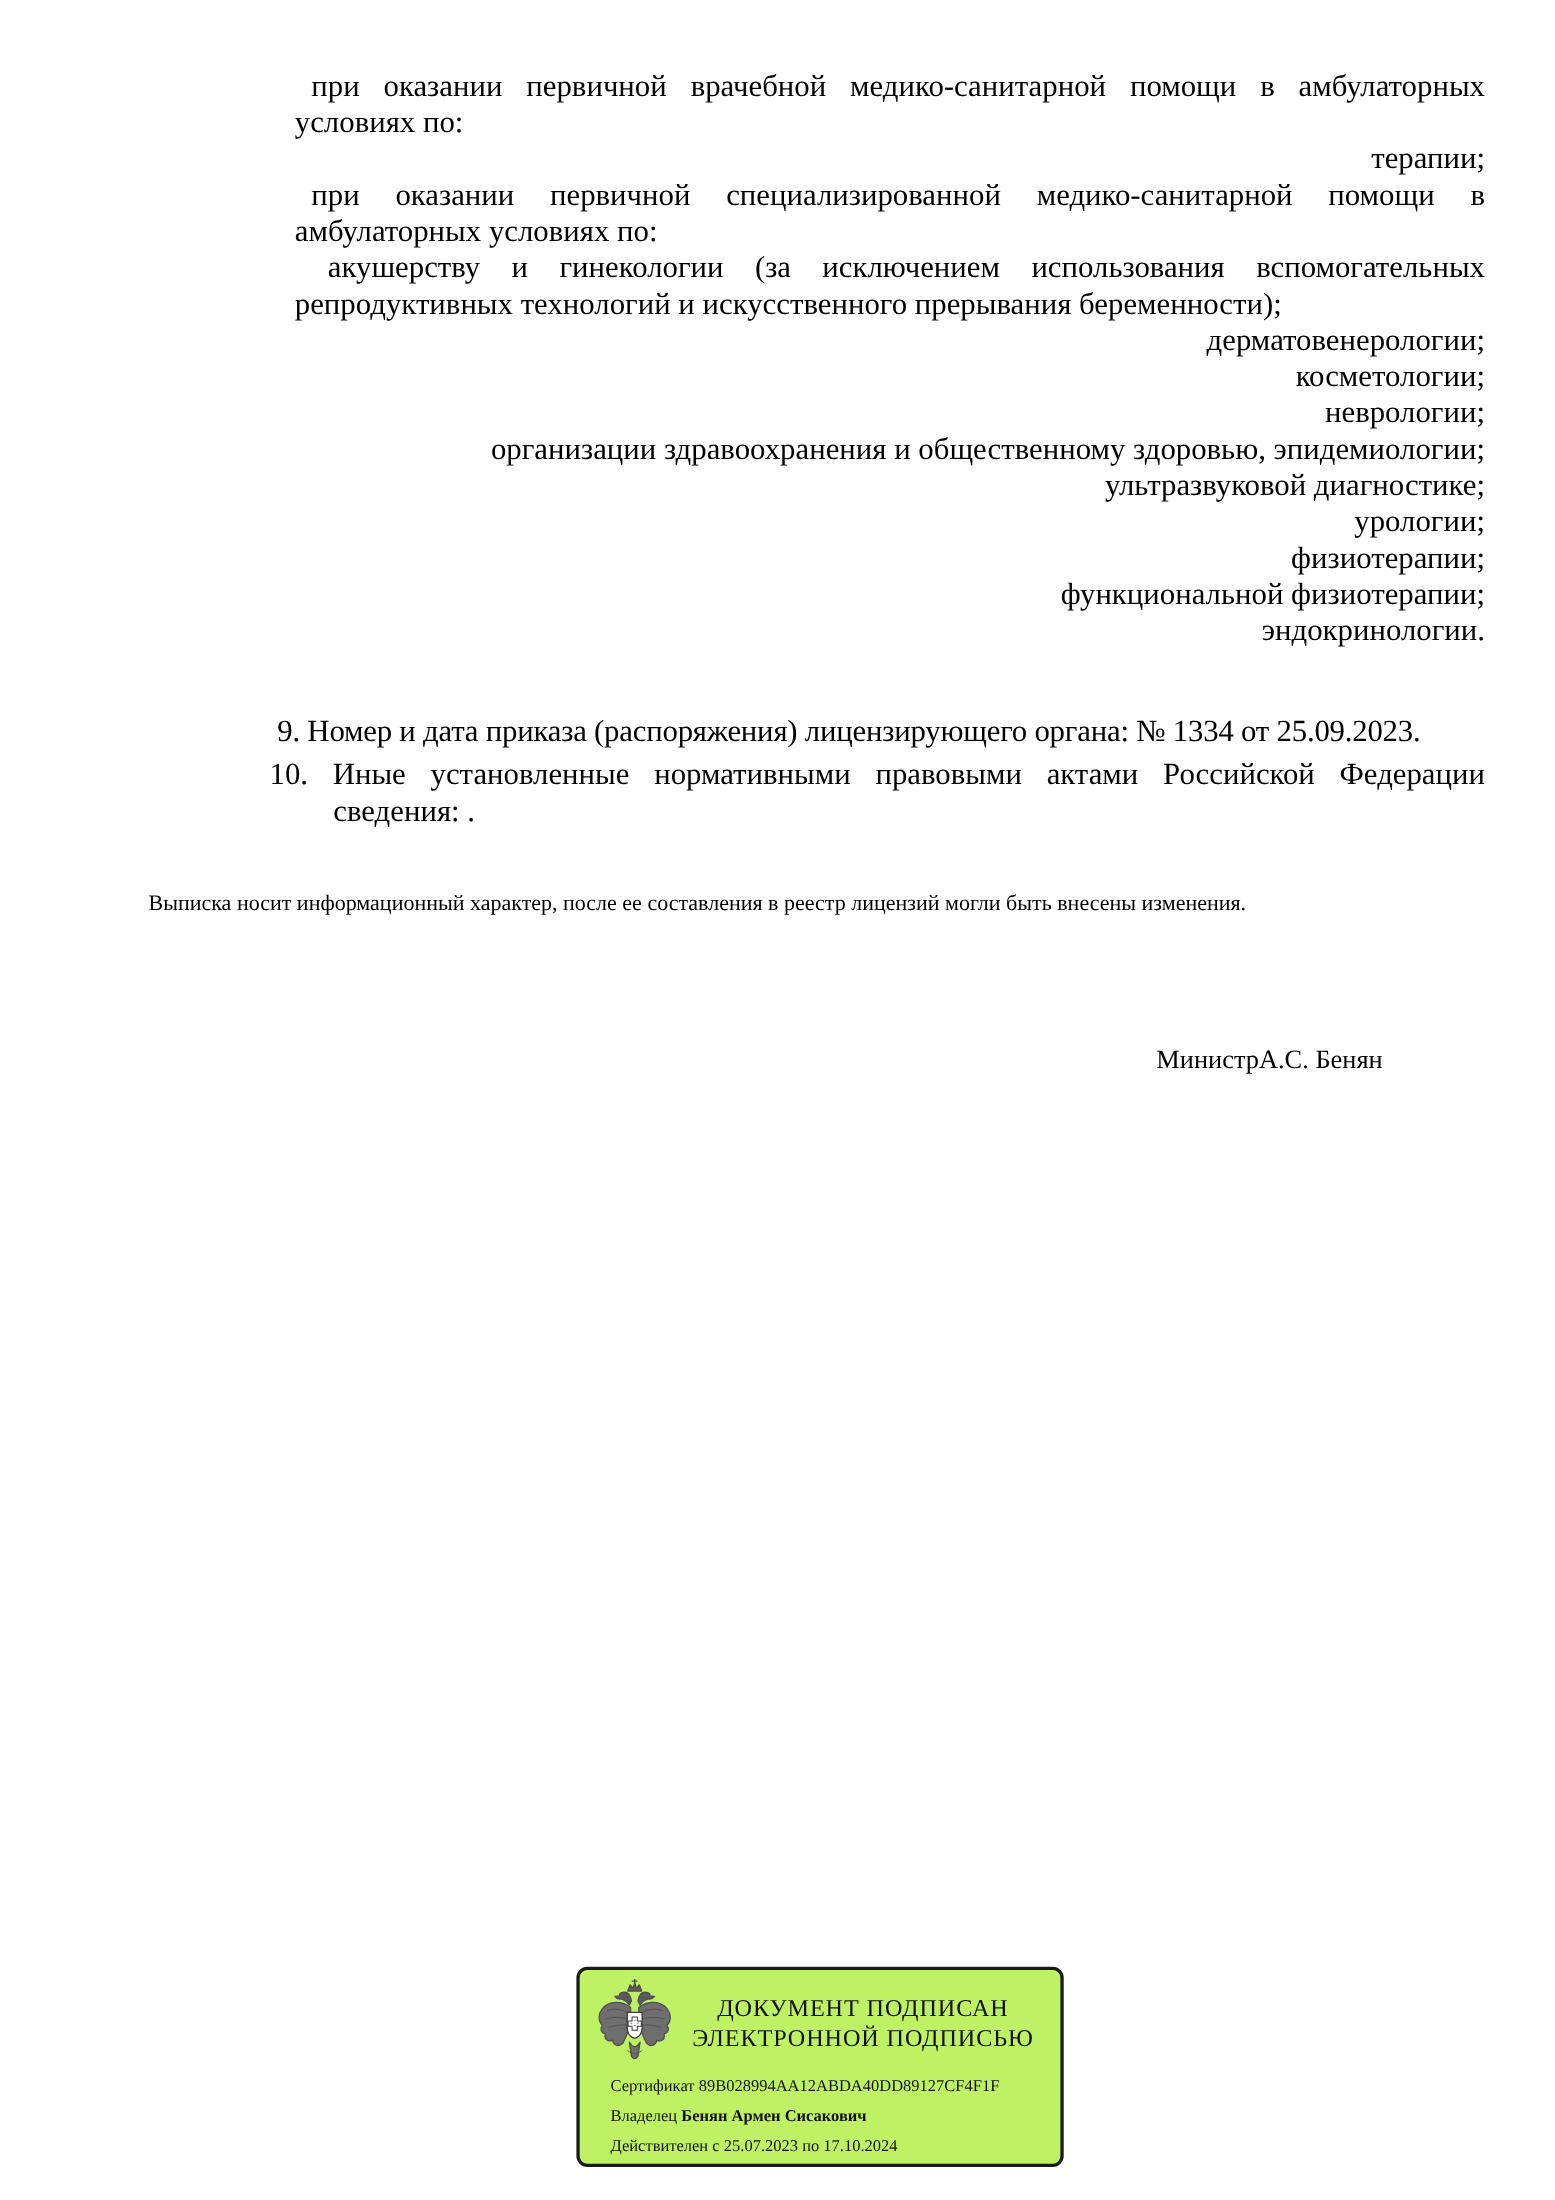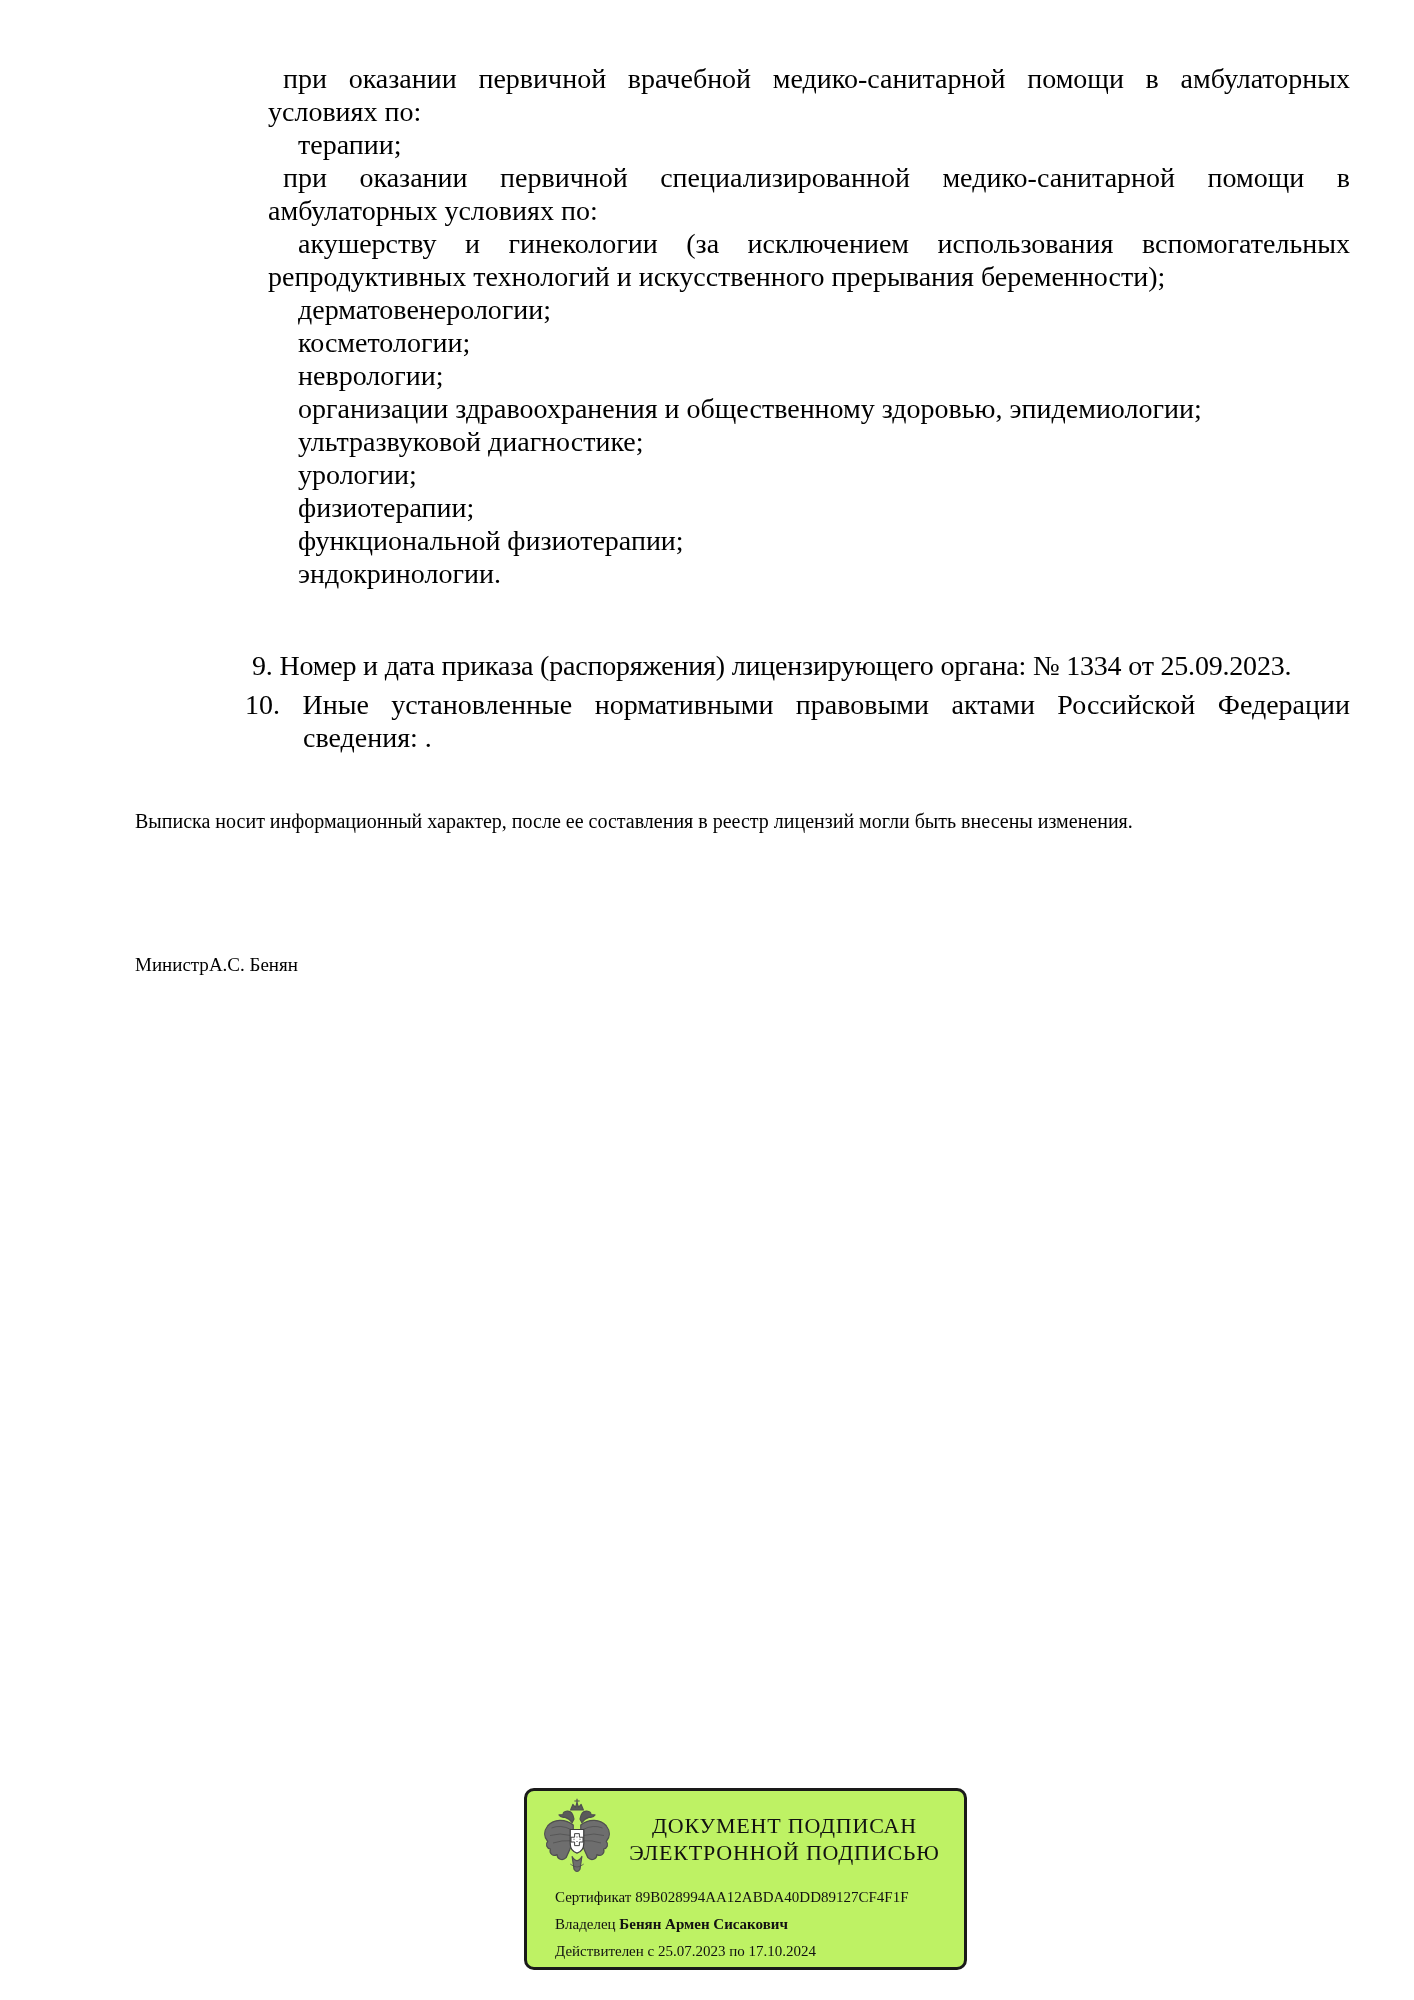--- a/index.html
+++ b/index.html
@@ -13,42 +13,42 @@
     overflow:hidden;
   }
   
   .specialties{
     position:absolute; left:268px; top:62px; width:1082px;
     font-size:28px; line-height:33px; text-align:justify;
   }
   .specialties p{margin:0; padding:0;}
   .para-indent{text-indent:15px;}
   .sub-indent{text-indent:30px;}
-  .spec-item{margin-left:30px; text-align:left;}
+  .spec-item{margin-left:30px; text-align:right;}
   
   .item9{
     position:absolute; left:252px; top:609px; width:1130px;
     font-size:28px; line-height:33px; white-space:nowrap; letter-spacing:-0.2px;margin-top:40px;
   }
   .item10{
     position:absolute; left:245px; top:688px; width:1105px;
     font-size:28px; line-height:33px;
   }
   .item10-line1{text-align:justify; text-align-last:justify;}
   .item10-line2{margin-left:58px;}
   
   .disclaimer{
     position:absolute; left:135px; top:803px; width:1208px;
     font-size:20px; line-height:36px; text-align:left;
   }
   
   .minister-row{
     position:absolute; left:135px; top:948px; width:1122px;
-    display:flex; justify-content:flex-start;
-    font-size:19px; line-height:33px;
+    display:flex; justify-content:flex-end;
+    font-size:24px; line-height:33px;
   }
   
   .stamp{
     position:absolute; left:524px; top:1788px; width:443px; height:182px;
     border:3px solid #1a1a1a; border-radius:10px; box-sizing:border-box;
     background:#bef264;
   }
   .stamp-top{display:flex; align-items:flex-start; padding:7px 10px 0 12px;}
   .stamp-emblem{flex:0 0 76px; width:76px; height:84px;}
   .stamp-title{

